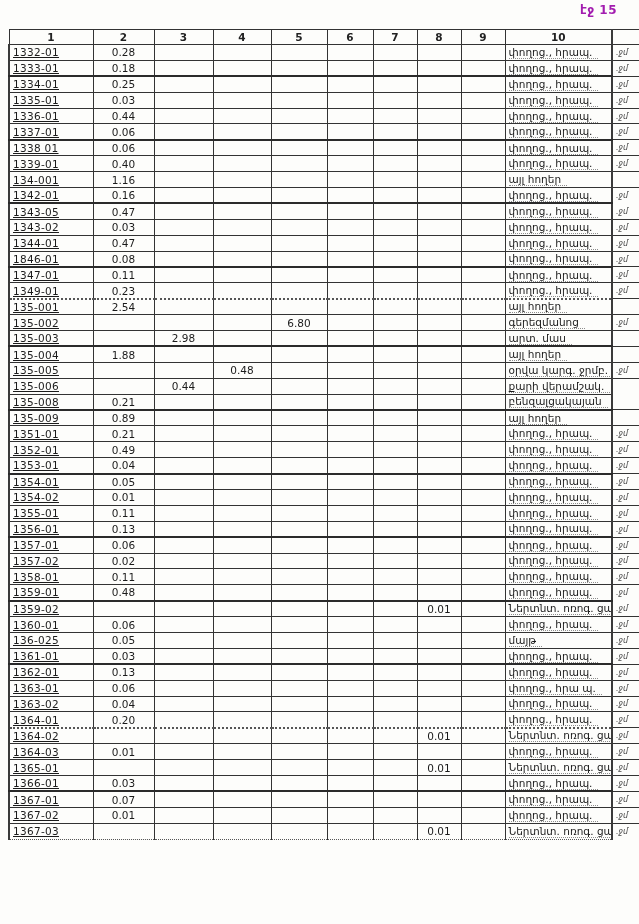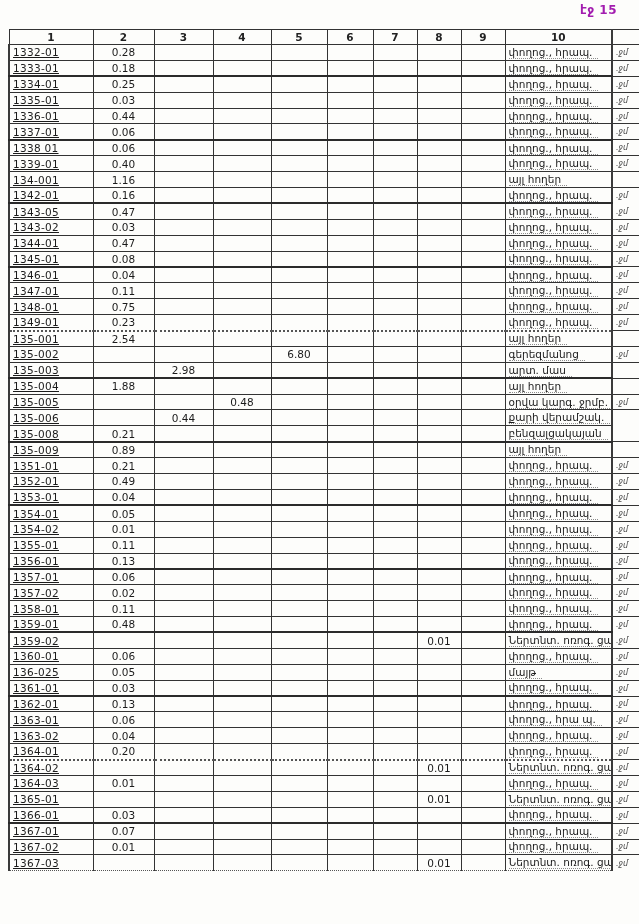--- a/index.html
+++ b/index.html
@@ -262,61 +262,35 @@
           <td class="num"></td>
           <td class="num"></td>
           <td class="num"></td>
           <td class="num"></td>
           <td class="num"></td>
           <td class="num"></td>
           <td class="c10"><span class="use-text">փողոց., հրապ.</span></td>
           <td class="markcol">.ջմ</td>
         </tr>
         <tr class="thick">
-          <td class="c1">1345-01</td>
+          <td class="c1">1846-01</td>
           <td class="num">0.08</td>
-          <td class="num"></td>
-          <td class="num"></td>
-          <td class="num"></td>
-          <td class="num"></td>
-          <td class="num"></td>
-          <td class="num"></td>
-          <td class="num"></td>
-          <td class="c10"><span class="use-text">փողոց., հրապ.</span></td>
-          <td class="markcol">.ջմ</td>
-        </tr>
-        <tr class="">
-          <td class="c1">1346-01</td>
-          <td class="num">0.04</td>
           <td class="num"></td>
           <td class="num"></td>
           <td class="num"></td>
           <td class="num"></td>
           <td class="num"></td>
           <td class="num"></td>
           <td class="num"></td>
           <td class="c10"><span class="use-text">փողոց., հրապ.</span></td>
           <td class="markcol">.ջմ</td>
         </tr>
         <tr class="">
           <td class="c1">1347-01</td>
           <td class="num">0.11</td>
-          <td class="num"></td>
-          <td class="num"></td>
-          <td class="num"></td>
-          <td class="num"></td>
-          <td class="num"></td>
-          <td class="num"></td>
-          <td class="num"></td>
-          <td class="c10"><span class="use-text">փողոց., հրապ.</span></td>
-          <td class="markcol">.ջմ</td>
-        </tr>
-        <tr class="">
-          <td class="c1">1348-01</td>
-          <td class="num">0.75</td>
           <td class="num"></td>
           <td class="num"></td>
           <td class="num"></td>
           <td class="num"></td>
           <td class="num"></td>
           <td class="num"></td>
           <td class="num"></td>
           <td class="c10"><span class="use-text">փողոց., հրապ.</span></td>
           <td class="markcol">.ջմ</td>
         </tr>

